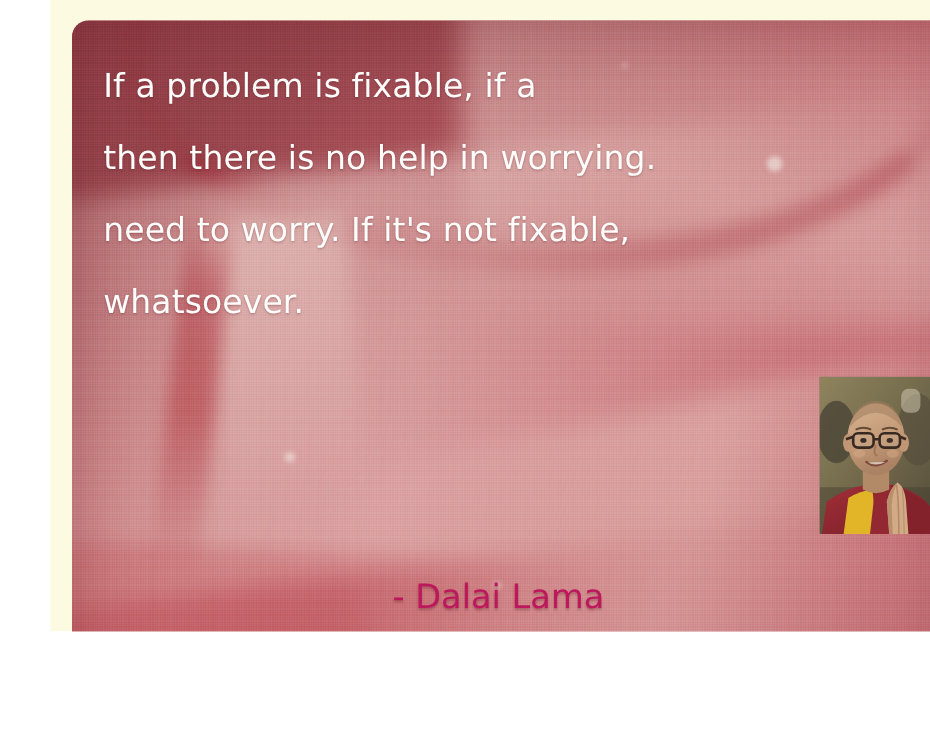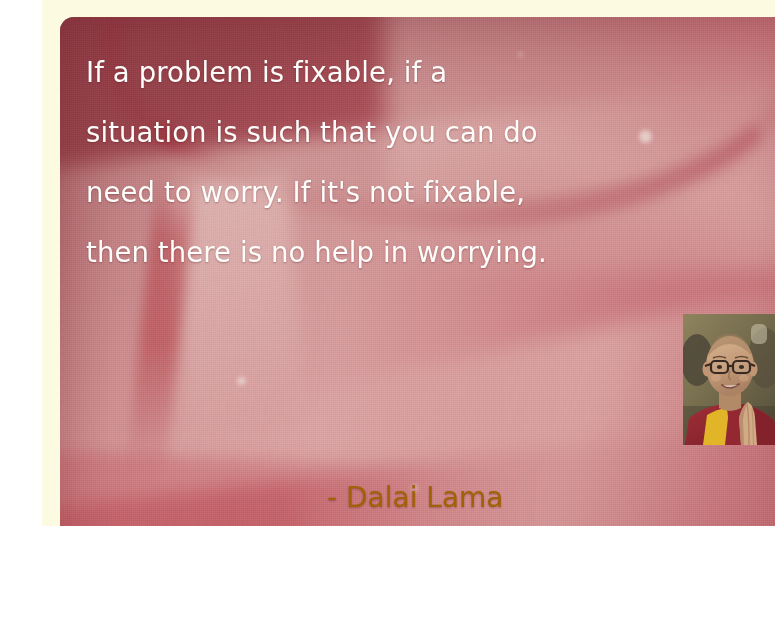--- a/index.html
+++ b/index.html
@@ -227,21 +227,21 @@
   }
   .quote-line {
     display: block;
     white-space: pre;
   }
 
   #attribution {
     position: absolute;
     left: 285px;
     top: 481px;
-    color: #a16207;
+    color: #be185d;
     font-family: "DejaVu Sans", sans-serif;
     font-size: 28px;
     line-height: 34px;
     white-space: pre;
     text-shadow: 0 1px 2px rgba(90,20,30,0.35);
   }
 
   #site-url {
     position: absolute;
     left: 0;
@@ -290,23 +290,23 @@
     <div class="speck s4"></div>
 
     <div class="canvas-weave"></div>
     <div class="vignette"></div>
   </div>
 
   <div id="text-layer">
 
     <div id="quote-text">
       <span class="quote-line">If a problem is fixable, if a</span>
-      <span class="quote-line">situation is such that you can do</span>
+      <span class="quote-line">then there is no help in worrying.</span>
       <span class="quote-line">need to worry. If it's not fixable,</span>
-      <span class="quote-line">then there is no help in worrying.</span>
+      <span class="quote-line">whatsoever.</span>
     </div>
 
     <div id="attribution">- Dalai Lama</div>
 
   </div>
 
   <div id="portrait">
     <svg width="94" height="131" viewBox="0 0 94 131">
       <defs>
         <linearGradient id="bgGrad" x1="0" y1="0" x2="1" y2="1">

